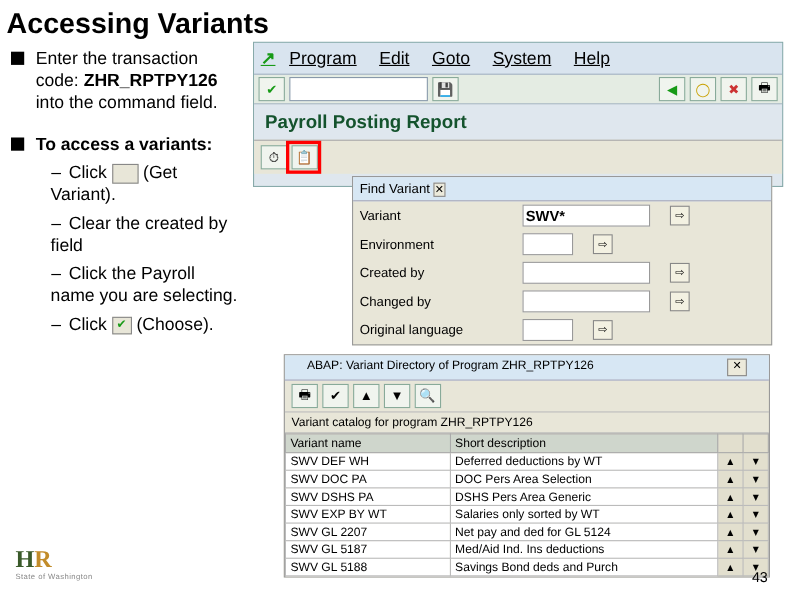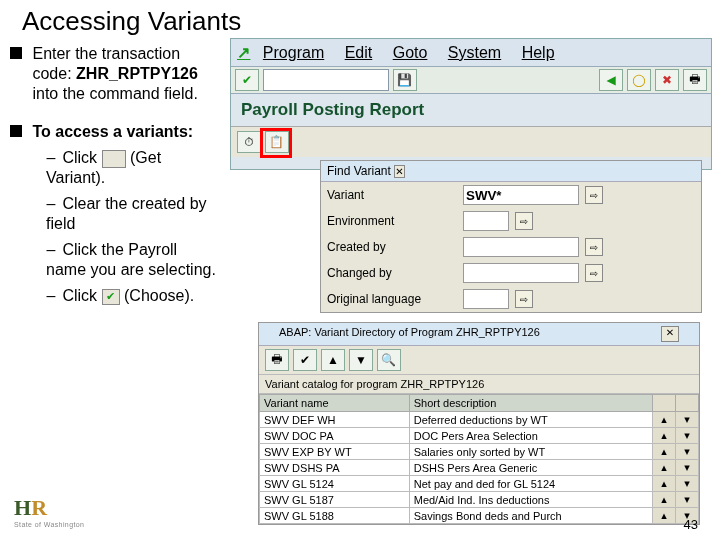--- a/index.html
+++ b/index.html
@@ -1,17 +1,17 @@
 <!DOCTYPE html>
 <html><head>
 <meta charset="utf-8">
 <style>
 html,body{margin:0;padding:0;font-family:Arial,Helvetica,sans-serif;background:#fff;color:#000;width:720px;height:540px;overflow:hidden}
 .slide{position:relative;width:720px;height:540px}
-.title{position:absolute;left:22px;top:6px;font-size:26px;font-weight:normal}
+.title{position:absolute;left:6px;top:6px;font-size:26px;font-weight:bold}
 .left-col{position:absolute;left:10px;top:44px;width:210px;font-size:16px;line-height:1.25}
 .bullet-sq{display:inline-block;width:12px;height:12px;background:#000;vertical-align:top;margin-top:3px;margin-right:6px}
 .sub{margin-left:36px}
 .dash{display:inline-block;width:10px;text-align:center;margin-right:2px}
 .inline-ico{display:inline-block;width:22px;height:16px;border:1px solid #888;background:#e8e6d8;vertical-align:middle}
 .inline-ico.check{width:16px;height:14px}
 .page-num{position:absolute;right:22px;bottom:8px;font-size:13px}
 .hr-logo{position:absolute;left:14px;bottom:12px;font-family:Georgia,serif;font-weight:bold;font-size:22px;color:#3a5a2a}
 .hr-logo .r{color:#c28c2a}
 .hr-logo .sow{display:block;font-family:Arial;font-size:7px;color:#888;font-weight:normal;letter-spacing:.4px}
@@ -25,21 +25,21 @@
 .tbtn{width:22px;height:20px;border:1px solid #8a9;background:#f0f4ee;display:inline-flex;align-items:center;justify-content:center;font-size:12px}
 .cmd-input{height:18px;width:120px;border:1px solid #89a;background:#fff}
 .grn{color:#179a17}.red{color:#c33}.ylw{color:#c8a000}
 .sap-title{padding:6px 10px;font-size:17px;font-weight:bold;color:#14532d;background:#dfe7ee}
 .sap-toolbar2{background:#e8e6d8;padding:4px 6px;display:flex;gap:4px;border-top:1px solid #aaa}
 .red-box{position:absolute;left:260px;top:128px;width:26px;height:24px;border:3px solid red;pointer-events:none}
 
 
 .varpop{position:absolute;left:320px;top:160px;width:380px;background:#e8e6d8;border:1px solid #999}
 .varpop .hdr{background:#d7e7f4;padding:3px 6px;font-size:12px;border-bottom:1px solid #aab}
-.varpop .row{display:flex;align-items:center;padding:3px 6px;font-size:12px;gap:6px}
+.varpop .row{display:flex;align-items:center;padding:3px 6px;font-size:12px;gap:18px}
 .varpop .lbl{width:130px}
 .varpop input{height:16px;border:1px solid #999;background:#fff}
 .sqbtn{width:16px;height:16px;border:1px solid #888;background:#f3f1e2;font-size:10px;display:inline-flex;align-items:center;justify-content:center}
 .closebox{margin-left:auto;width:16px;height:14px;border:1px solid #888;background:#eceadb;font-size:10px;text-align:center;line-height:12px}
 
 
 .vardir{position:absolute;left:258px;top:322px;width:440px;background:#e8e6d8;border:1px solid #999}
 .vardir .titlebar{background:#d7e7f4;padding:3px 20px;font-size:11px;border-bottom:1px solid #aab;display:flex}
 .vardir .tb{padding:3px 6px;display:flex;gap:4px;border-bottom:1px solid #bbb}
 .vardir .subtitle{padding:3px 6px;font-size:11px;border-bottom:1px solid #bbb}
@@ -177,33 +177,33 @@
             <td class="sc">▴</td>
             <td class="sc">▾</td>
           </tr>
           <tr>
             <td>SWV DOC PA</td>
             <td>DOC Pers Area Selection</td>
             <td class="sc">▴</td>
             <td class="sc">▾</td>
           </tr>
           <tr>
+            <td>SWV DSHS PA</td>
+            <td>DSHS Pers Area Generic</td>
+            <td class="sc">▴</td>
+            <td class="sc">▾</td>
+          </tr>
+          <tr>
             <td>SWV EXP BY WT</td>
             <td>Salaries only sorted by WT</td>
             <td class="sc">▴</td>
             <td class="sc">▾</td>
           </tr>
           <tr>
-            <td>SWV DSHS PA</td>
-            <td>DSHS Pers Area Generic</td>
-            <td class="sc">▴</td>
-            <td class="sc">▾</td>
-          </tr>
-          <tr>
-            <td>SWV GL 5124</td>
+            <td>SWV GL 2207</td>
             <td>Net pay and ded for GL 5124</td>
             <td class="sc">▴</td>
             <td class="sc">▾</td>
           </tr>
           <tr>
             <td>SWV GL 5187</td>
             <td>Med/Aid Ind. Ins deductions</td>
             <td class="sc">▴</td>
             <td class="sc">▾</td>
           </tr>

